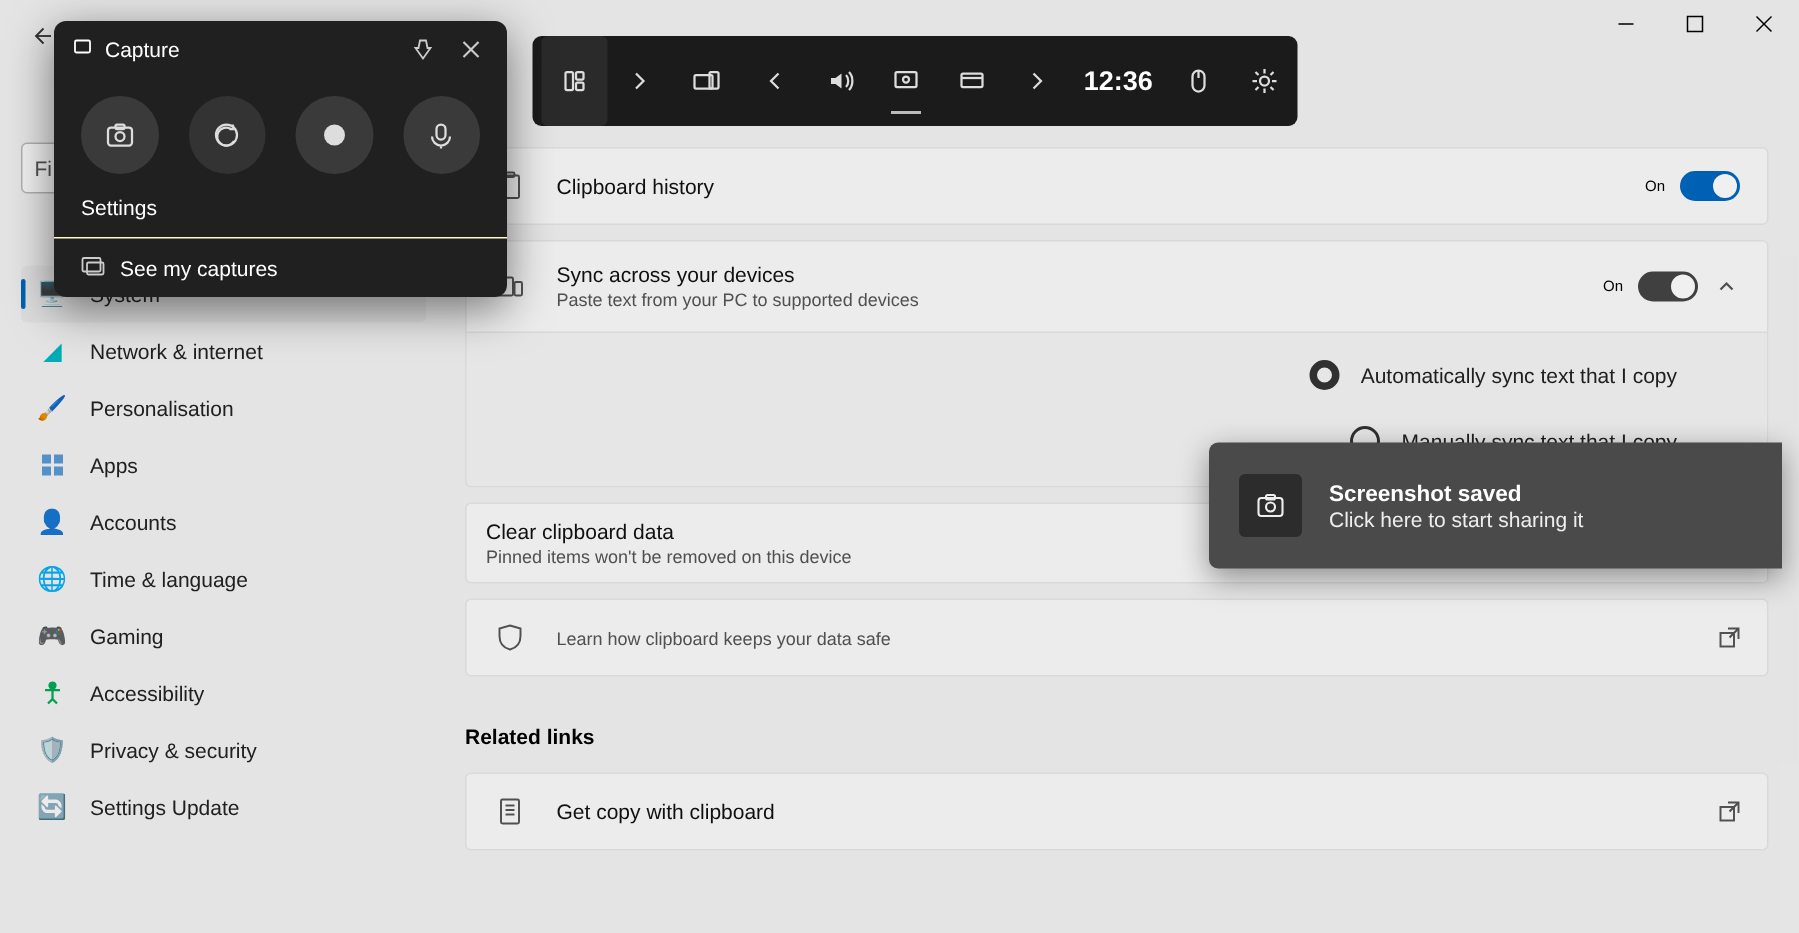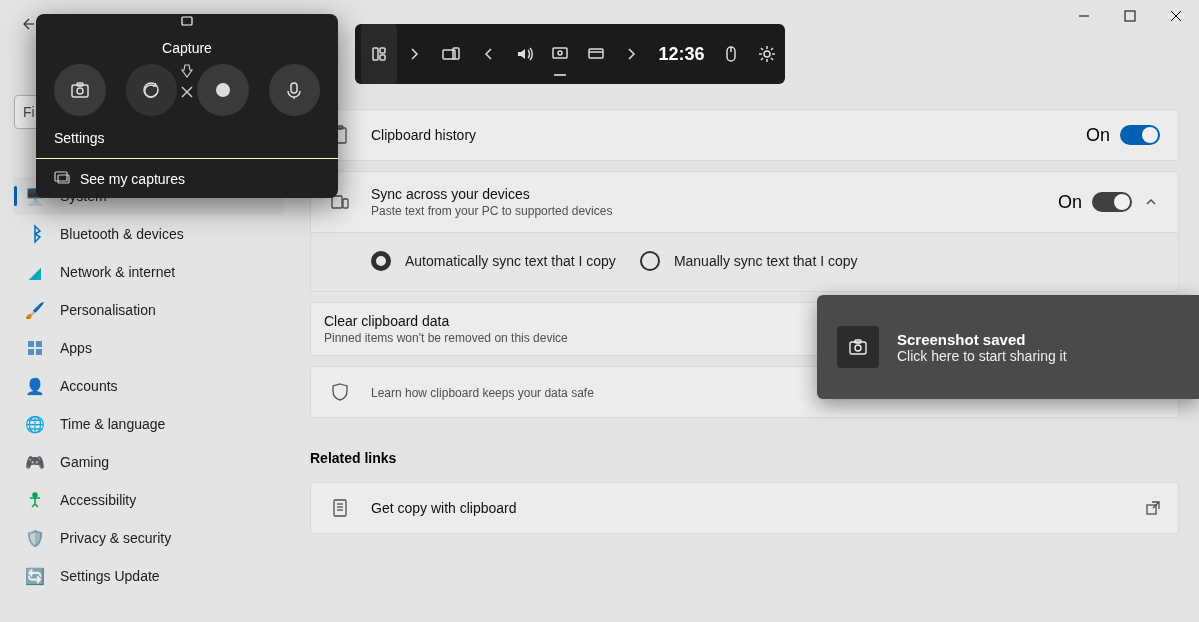--- a/index.html
+++ b/index.html
@@ -20,67 +20,67 @@
 
 .sidebar { position:absolute; top:95px; left:14px; width:270px; z-index:2; }
 .search-row { height:34px; border:1px solid #bbb; border-radius:4px; background:#fff; display:flex; align-items:center; padding:0 8px; font-size:14px; color:#555; margin-bottom:48px; }
 .nav { display:flex; flex-direction:column; gap:0; }
 .nav-item { height:38px; display:flex; align-items:center; gap:16px; padding-left:12px; border-radius:4px; font-size:14px; color:#222; position:relative; }
 .nav-item.active { background:#eaeaea; }
 .nav-item.active::before { content:""; position:absolute; left:0; top:9px; bottom:9px; width:3px; background:#0067c0; border-radius:2px; }
 .nav-icon { width:18px; height:18px; display:flex; align-items:center; justify-content:center; font-size:16px; }
 
 
-.content { position:absolute; top:109px; left:310px; right:20px; z-index:2; display:flex; flex-direction:column; gap:10px; }
+.content { position:absolute; top:98px; left:310px; right:20px; z-index:2; display:flex; flex-direction:column; gap:10px; }
 .card { background:#fbfbfb; border:1px solid #e7e7e7; border-radius:4px; padding:14px 18px; display:flex; align-items:center; gap:20px; }
 .card .info { flex:1; }
 .card .info .h { font-size:14px; color:#111; }
 .card .info .s { font-size:12px; color:#555; margin-top:2px; }
 .card-icon { width:22px; height:22px; display:flex; align-items:center; justify-content:center; color:#555; }
-.toggle-area { display:flex; align-items:center; gap:10px; font-size:18px; }
+.toggle-area { display:flex; align-items:center; gap:10px; font-size:10px; }
 .toggle { width:40px; height:20px; border-radius:10px; background:#0067c0; position:relative; }
 .toggle::after { content:""; position:absolute; right:2px; top:2px; width:16px; height:16px; border-radius:50%; background:#fff; }
 .toggle.dark { background:#444; }
 .toggle.dark::after { right:2px; background:#fff; }
 .chev { width:18px; height:18px; display:flex; align-items:center; justify-content:center; }
 
-.sync-sub { background:#f5f5f5; border:1px solid #e7e7e7; border-top:none; border-radius:0 0 4px 4px; padding:18px 60px 20px; display:flex; flex-direction:row; gap:24px; margin-top:-10px; }
+.sync-sub { background:#f5f5f5; border:1px solid #e7e7e7; border-top:none; border-radius:0 0 4px 4px; padding:18px 60px 20px; display:flex; flex-direction:column; gap:24px; margin-top:-10px;align-items:flex-end; }
 .radio-row { display:flex; align-items:center; gap:14px; font-size:14px; color:#222; }
 .radio { width:20px; height:20px; border-radius:50%; border:2px solid #333; display:flex; align-items:center; justify-content:center; }
 .radio.selected { border-width:5px; }
 
 .clear-btn { padding:6px 26px; border:1px solid #ccc; border-radius:4px; background:#fca5a5; font-size:16px; }
 
 .ext-icon { width:14px; height:14px; display:flex; align-items:center; justify-content:center; }
 
 .section-title { font-size:14px; font-weight:600; margin-top:22px; margin-bottom:6px; }
 
 
-.gamebar { position:absolute; top:24px; left:355px; width:430px; height:60px; background:#1b1b1b; border-radius:6px; display:flex; align-items:center; z-index:30; }
+.gamebar { position:absolute; top:24px; left:355px; width:510px; height:60px; background:#1b1b1b; border-radius:6px; display:flex; align-items:center; z-index:30; }
 .gb-btn { width:45px; height:100%; display:flex; align-items:center; justify-content:center; color:#fff; position:relative; }
 .gb-btn.active { background:#2a2a2a; border-radius:4px; }
 .gb-btn.underline::after { content:""; position:absolute; bottom:8px; left:12px; right:12px; height:2px; background:#bbb; }
 .gb-time { color:#fff; font-weight:600; font-size:18px; padding:0 8px; }
 .gb-btn svg { width:18px; height:18px; stroke:#ddd; fill:none; stroke-width:1.5; }
 
 
 .capture { position:absolute; top:14px; left:36px; width:302px; background:#202020; border-radius:8px; z-index:40; color:#fff; box-shadow:0 8px 30px rgba(0,0,0,0.5); }
-.cap-header { display:flex; align-items:center; height:38px; padding:0 12px; gap:8px;flex-direction:column; }
+.cap-header { display:flex; align-items:center; height:38px; padding:0 12px; gap:8px; }
 .cap-header-title { font-size:14px; flex:1; }
 .cap-header-btn { width:24px; height:24px; display:flex; align-items:center; justify-content:center; }
 .cap-row { display:flex; gap:20px; padding:12px 18px 14px; }
 .cap-circle { width:52px; height:52px; border-radius:50%; background:#333; display:flex; align-items:center; justify-content:center; }
 .cap-circle.filled { background:#3a3a3a; }
 .cap-circle svg { width:20px; height:20px; stroke:#ddd; fill:none; stroke-width:1.5; }
 .rec-dot { width:14px; height:14px; border-radius:50%; background:#ddd; }
 .cap-settings { padding:0 18px 12px; font-size:14px; }
 .cap-footer { border-top:1px solid #fef9c3; padding:10px 18px; display:flex; align-items:center; gap:10px; font-size:14px; }
 
 
-.toast { position:absolute; top:295px; right:0; width:382px; height:104px; background:#4a4a4a; border-radius:6px 0 0 6px; display:flex; align-items:center; gap:18px; padding:0 20px; z-index:50; color:#fff; box-shadow:0 6px 20px rgba(0,0,0,0.4); }
+.toast { position:absolute; top:295px; right:11px; width:382px; height:84px; background:#4a4a4a; border-radius:6px 0 0 6px; display:flex; align-items:center; gap:18px; padding:0 20px; z-index:50; color:#fff; box-shadow:0 6px 20px rgba(0,0,0,0.4); }
 .toast-icon { width:42px; height:42px; background:#2c2c2c; border-radius:4px; display:flex; align-items:center; justify-content:center; }
 .toast-title { font-weight:600; font-size:15px; }
 .toast-sub { font-size:14px; color:#eee; }
 
 svg { overflow:visible; }
 </style>
 </head>
 <body>
 
 <div class="titlebar">
@@ -111,28 +111,20 @@
 <div class="page-title-hidden">S...</div>
 
 <div class="sidebar">
   <div class="search-row">
     <span>Fi</span>
   </div>
   <div class="nav">
     <div class="nav-item active">
       <span class="nav-icon">🖥️</span>
       <span>System</span>
-    </div>
-    <div class="nav-item">
-      <span class="nav-icon">
-          <svg width="16" height="16" viewBox="0 0 16 16" fill="#0078d4">
-            <path d="M8 0v16l5-5-5-3 5-3-5-5z" fill="none" stroke="#0078d4" stroke-width="1.5"></path>
-          </svg>
-        </span>
-      <span>Bluetooth &amp; devices</span>
     </div>
     <div class="nav-item">
       <span class="nav-icon" style="color:#00b7c3">◢</span>
       <span>Network &amp; internet</span>
     </div>
     <div class="nav-item">
       <span class="nav-icon">🖌️</span>
       <span>Personalisation</span>
     </div>
     <div class="nav-item">

